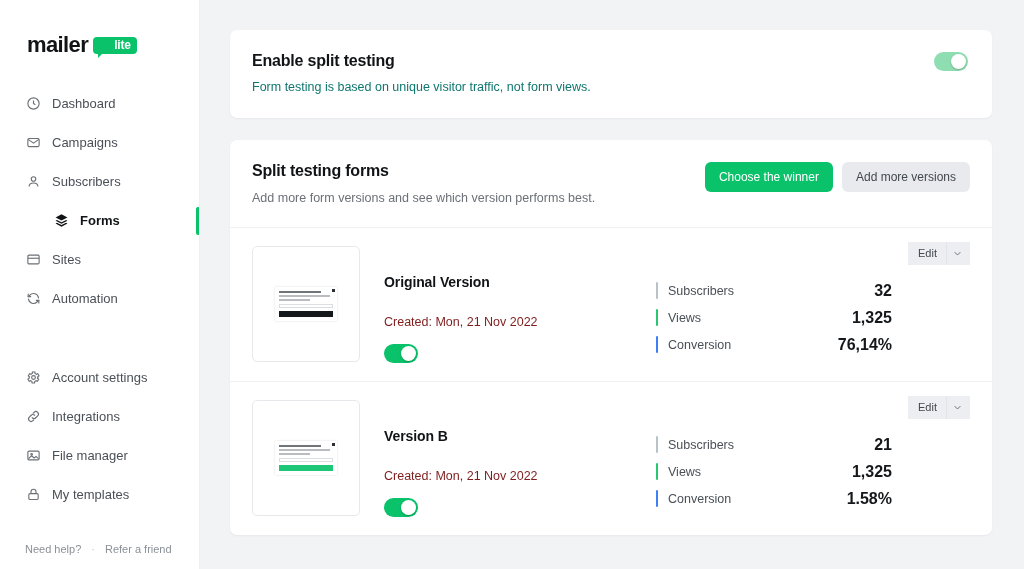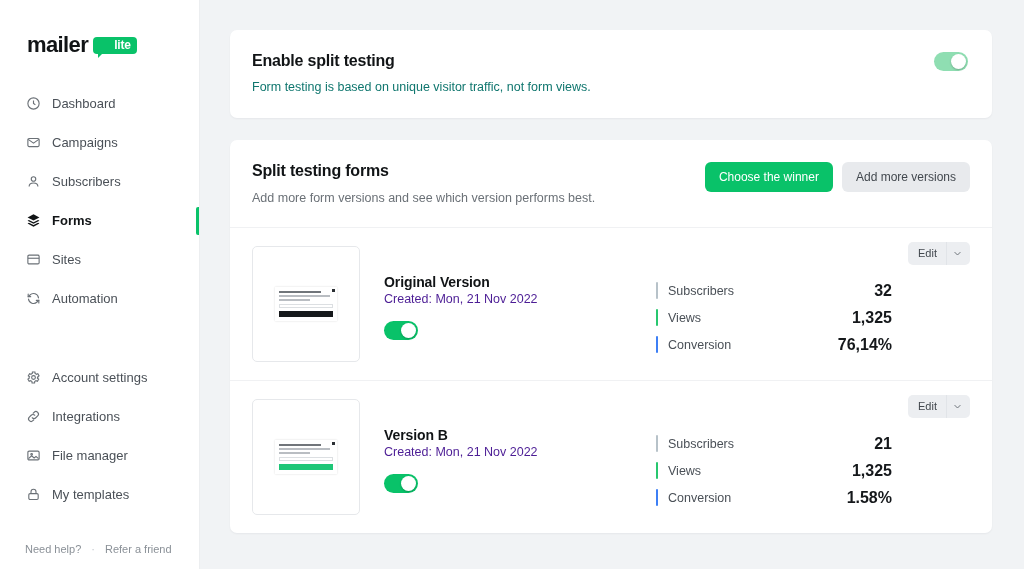--- a/index.html
+++ b/index.html
@@ -60,21 +60,21 @@
     cursor: pointer;
     position: relative;
   }
   .nav-item .ico {
     width: 16px; height: 16px;
     margin-right: 11px;
     display: flex; align-items: center; justify-content: center;
     color: #6b7177;
     flex: 0 0 16px;
   }
-  .nav-item.active { color: #111416; font-weight: bold; }
+  .nav-item.active { color: #111416; font-weight: bold; margin-left: 28px; }
   .nav-item.active .ico { color: #111416; }
   .active-bar {
     position: absolute;
     right: 0; top: 6px;
     width: 3px; height: 28px;
     background: #09c269;
     border-radius: 2px 0 0 2px;
   }
   .sidebar-footer {
     position: absolute;
@@ -217,22 +217,22 @@
   .row-info {
     margin-left: 24px;
     padding-top: 28px;
     flex: 0 0 268px;
   }
   .row-info .name {
     font-size: 14px; font-weight: bold; color: #111416;
     letter-spacing: -0.1px;
   }
   .row-info .created {
-    font-size: 12.5px; color: #4c1d95;
-    margin-top: 2px;
+    font-size: 12.5px; color: #7f1d1d;
+    margin-top: 25px;
   }
   .row-info .toggle { margin-top: 15px; }
 
   .stats {
     flex: 1 1 auto;
     padding-top: 31px;
     padding-left: 4px;
     max-width: 240px;
   }
   .stat {
@@ -251,21 +251,21 @@
   .stat .value {
     margin-left: auto;
     font-size: 16px; font-weight: bold; color: #15181b;
   }
 
   .edit-group {
     position: absolute;
     right: 22px; top: 14px;
     display: flex;
     background: #eceef1;
-    border-radius: 5px;
+    border-radius: 0;
     overflow: hidden;
     cursor: pointer;
   }
   .edit-group .edit-label {
     font-size: 11px; color: #42484e;
     padding: 5px 9px 6px 10px;
   }
   .edit-group .edit-caret {
     padding: 5px 8px 6px 6px;
     display: flex; align-items: center;

